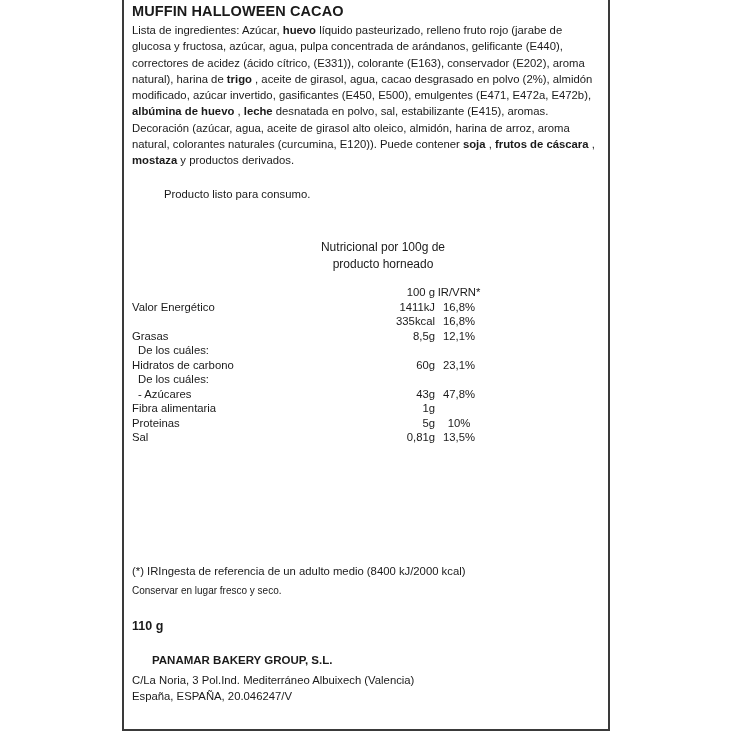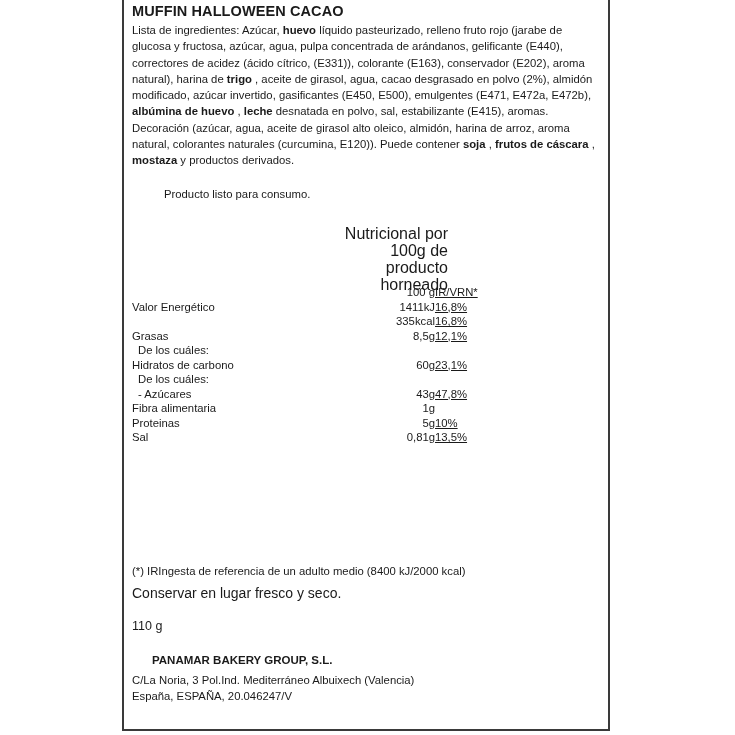--- a/index.html
+++ b/index.html
@@ -5,31 +5,31 @@
     html, body { margin: 0; padding: 0; background: #ffffff; }
     body { width: 735px; height: 735px; position: relative; overflow: hidden;
            font-family: "Liberation Sans", sans-serif; color: #1a1a1a; }
     .frame { position: absolute; left: 122px; top: -2px; width: 488px; height: 733px;
              border-left: 2px solid #3a3a3a; border-right: 2px solid #3a3a3a;
              border-bottom: 2px solid #3a3a3a; border-top: 2px solid #3a3a3a; box-sizing: border-box; }
     .title { position: absolute; left: 132px; top: 3px; font-size: 14.5px; font-weight: bold; letter-spacing: 0.1px; text-align: right; }
     .ingredients { position: absolute; left: 132px; top: 22px; width: 470px; font-size: 11.3px; line-height: 16.3px; }
     .ingredients b { font-weight: bold; }
     .ready { position: absolute; left: 132px; top: 188px; font-size: 11.3px; margin-left: 32px; }
-    .nut-head { position: absolute; left: 318px; top: 225px; width: 130px; text-align: right;
-                font-size: 16px; line-height: 17px; }
+    .nut-head { position: absolute; left: 318px; top: 239px; width: 130px; text-align: center;
+                font-size: 12px; line-height: 17px; }
     table.nut { position: absolute; left: 132px; top: 285px; border-collapse: collapse; font-size: 11.3px; }
     table.nut td { padding: 0; height: 14.5px; line-height: 14.5px; white-space: nowrap; }
     td.lbl { width: 225px; }
     td.v100 { width: 72px; text-align: right; }
-    td.vrn { width: 48px; text-align: left; text-decoration: underline; }
+    td.vrn { width: 48px; text-align: center; }
     td.indent { padding-left: 6px !important; }
     .footnote { position: absolute; left: 132px; top: 565px; font-size: 11.3px; }
-    .storage { position: absolute; left: 132px; top: 585px; font-size: 14px; }
-    .weight { position: absolute; left: 132px; top: 619px; font-size: 12.5px; font-weight: normal; }
+    .storage { position: absolute; left: 132px; top: 585px; font-size: 10px; }
+    .weight { position: absolute; left: 132px; top: 619px; font-size: 12.5px; font-weight: bold; }
     .company { position: absolute; left: 132px; top: 654px; font-size: 11.5px; font-weight: bold; padding-left: 20px; }
     .address { position: absolute; left: 132px; top: 672px; font-size: 11.3px; line-height: 16px; }
   </style>
 </head>
 <body>
 
 <div class="frame"></div>
 
 <div class="title">MUFFIN HALLOWEEN CACAO</div>
 

